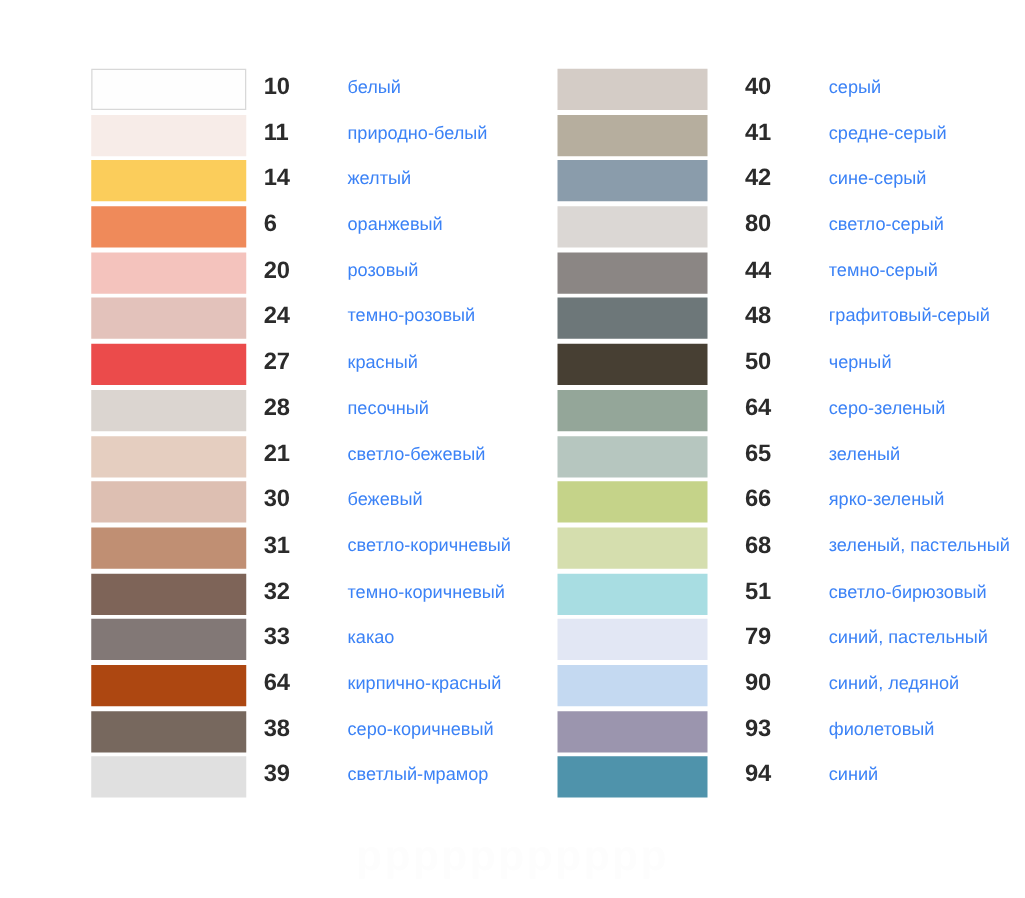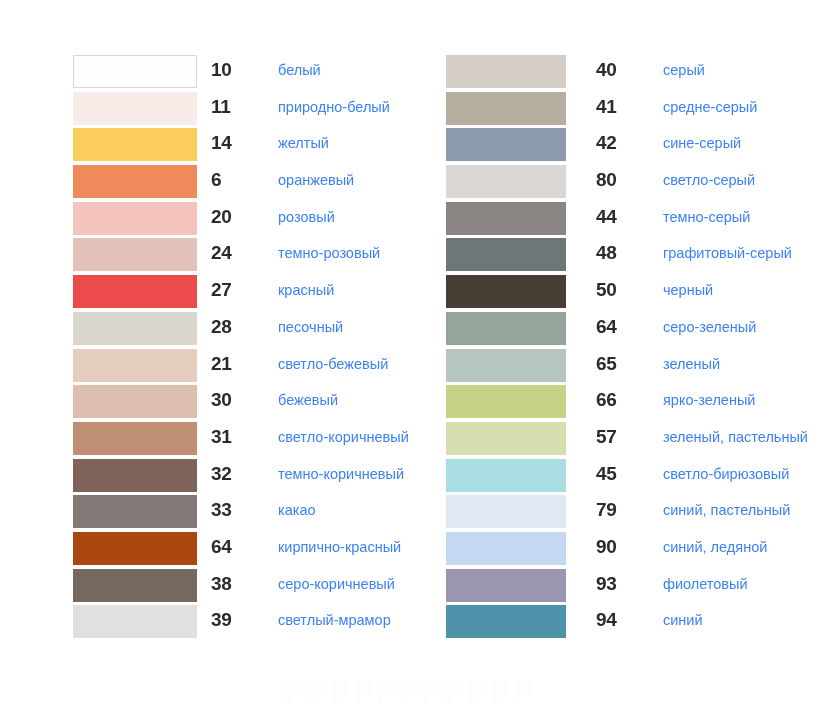--- a/index.html
+++ b/index.html
@@ -282,28 +282,28 @@
       <div class="swatch-row">
         <div class="swatch-chip" style="background: rgb(197, 211, 137);"></div>
         <div class="swatch-meta">
           <span class="swatch-code">66</span>
           <span class="swatch-name">ярко-зеленый</span>
         </div>
       </div>
       <div class="swatch-row">
         <div class="swatch-chip" style="background: rgb(213, 222, 174);"></div>
         <div class="swatch-meta">
-          <span class="swatch-code">57</span>
+          <span class="swatch-code">68</span>
           <span class="swatch-name">зеленый, пастельный</span>
         </div>
       </div>
       <div class="swatch-row">
         <div class="swatch-chip" style="background: rgb(168, 221, 226);"></div>
         <div class="swatch-meta">
-          <span class="swatch-code">45</span>
+          <span class="swatch-code">51</span>
           <span class="swatch-name">светло-бирюзовый</span>
         </div>
       </div>
       <div class="swatch-row">
         <div class="swatch-chip" style="background: rgb(226, 231, 244);"></div>
         <div class="swatch-meta">
           <span class="swatch-code">79</span>
           <span class="swatch-name">синий, пастельный</span>
         </div>
       </div>

